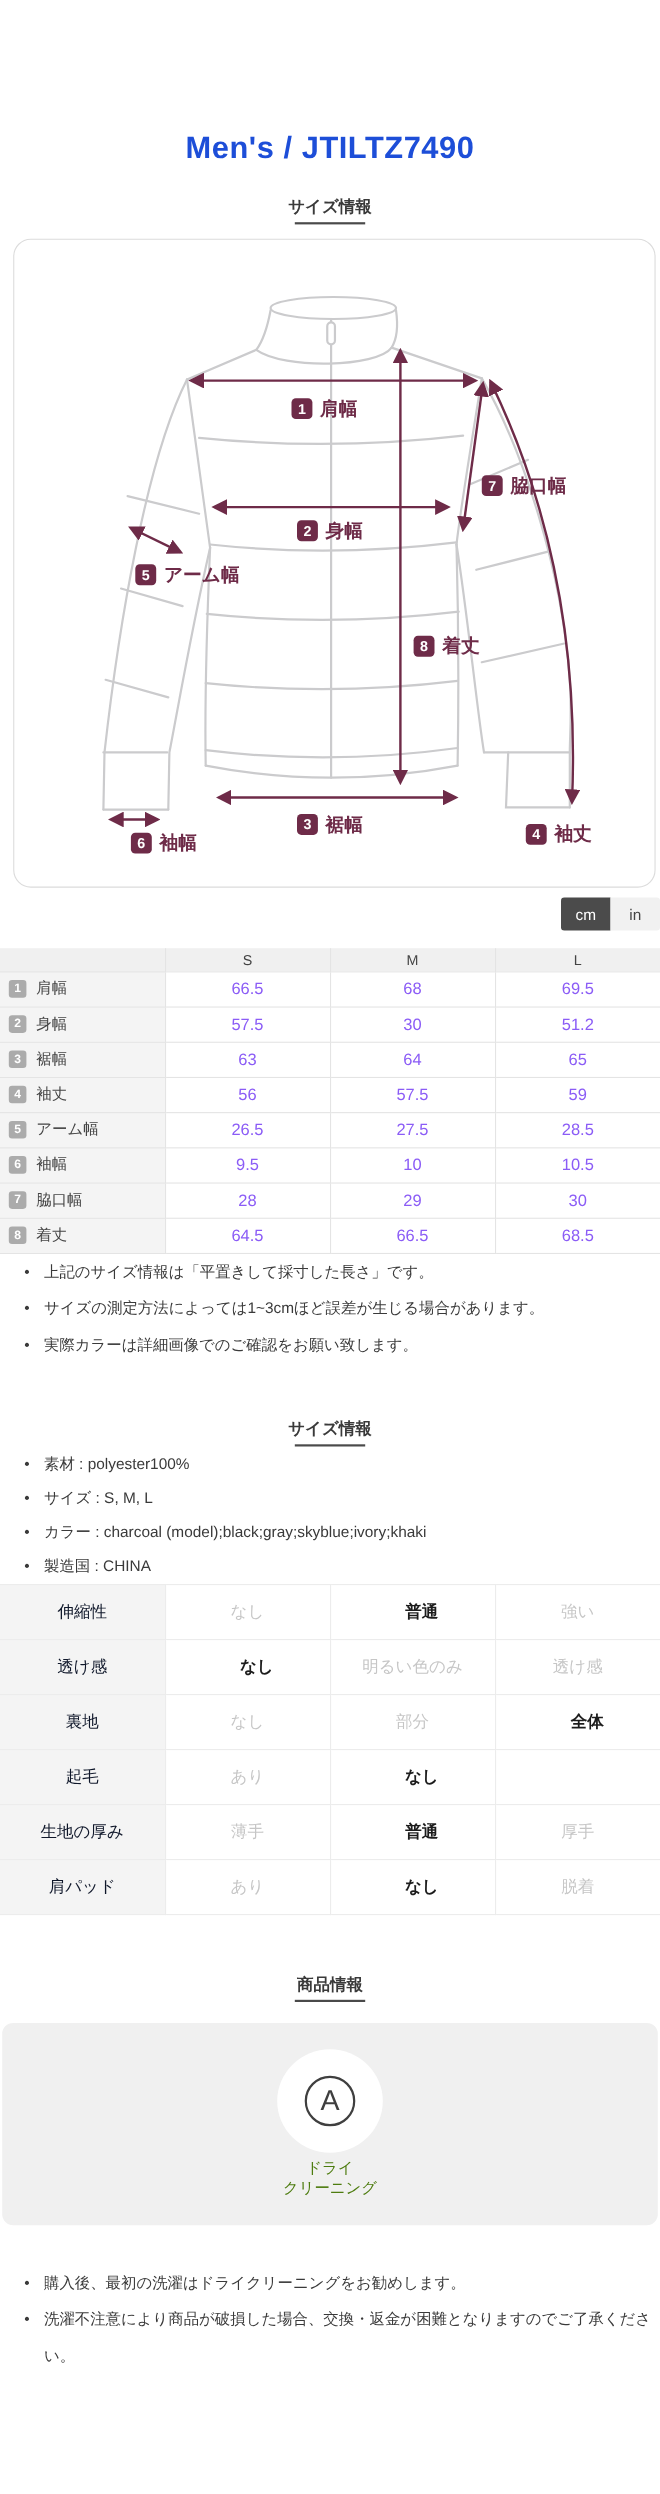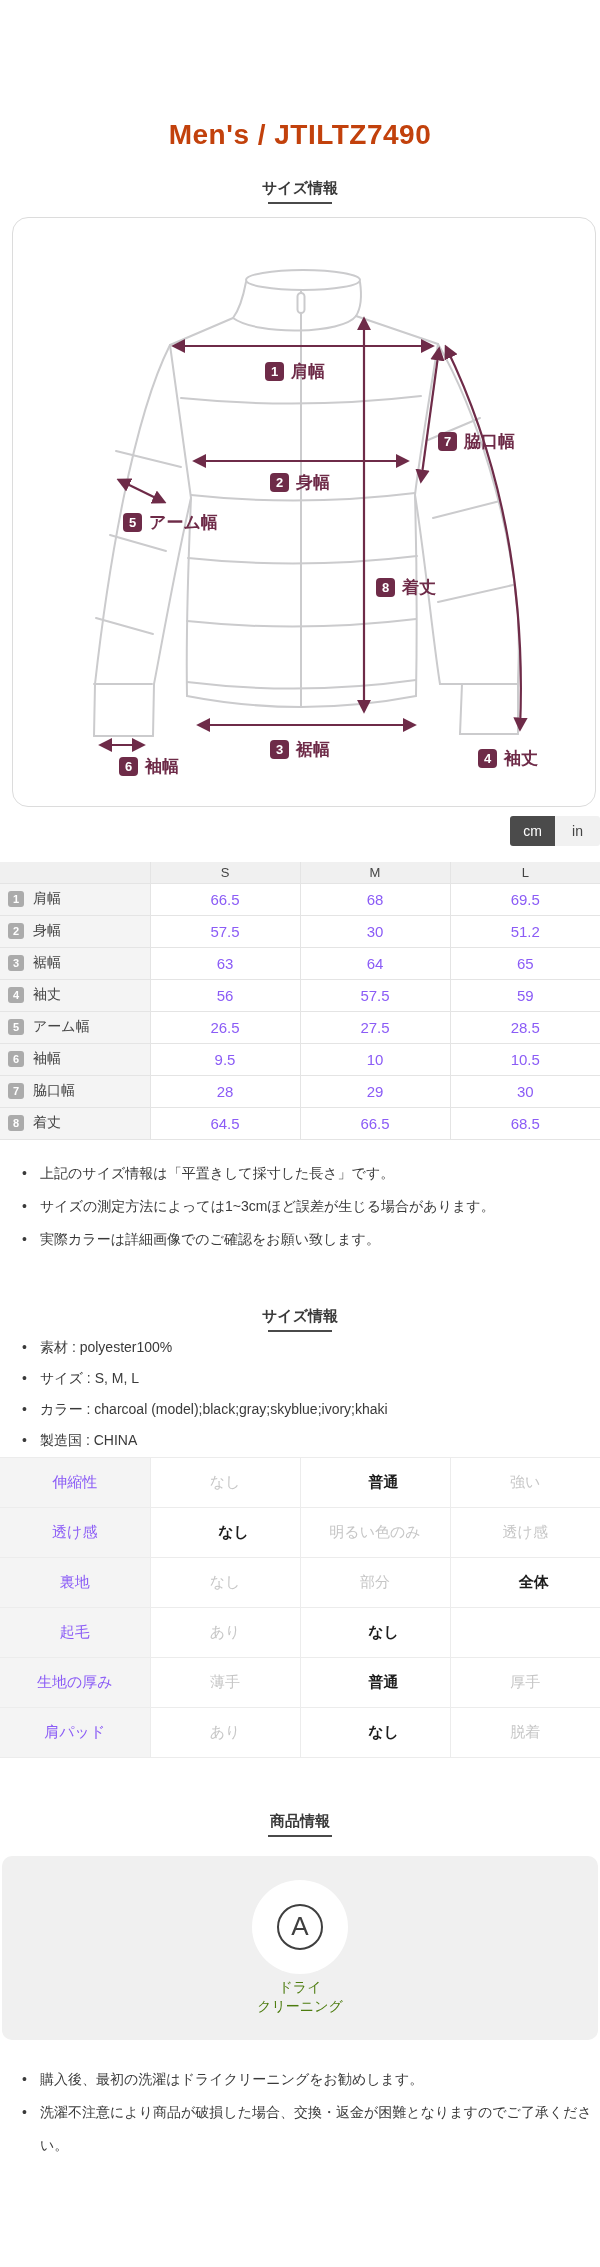--- a/index.html
+++ b/index.html
@@ -1,21 +1,21 @@
 <!DOCTYPE html>
 <html><head>
 <meta charset="utf-8">
 <style>
   * { margin:0; padding:0; box-sizing:border-box; }
   html,body { background:#fff; }
   body { font-family:"Liberation Sans","DejaVu Sans",sans-serif; color:#3c3c3c; }
   .page { position:relative; width:600px; height:2267px; margin:0 auto; background:#fff; overflow:hidden; }
 
   
-  .title { padding-top:117px; text-align:center; font-size:28px; line-height:36px; font-weight:bold; color:#c2410c; letter-spacing:0.5px; }
+  .title { padding-top:117px; text-align:center; font-size:28px; line-height:36px; font-weight:bold; color:#1d4ed8; letter-spacing:0.5px; }
 
   
   .sec-head { text-align:center; font-size:15px; font-weight:bold; color:#3a3a3a;text-decoration:underline; }
   .sec-head span { display:inline-block; position:relative; padding:0 2px 6px; }
   .sec-head span::after { content:""; position:absolute; left:50%; transform:translateX(-50%); bottom:0; width:64px; height:2px; background:#4a4a4a; }
   .sec-head.h1 { margin-top:26px; }
   .sec-head.h2 { margin-top:51px; }
   .sec-head.h3 { margin-top:54px; }
 
   
@@ -42,30 +42,30 @@
   .size-table tbody th { height:32px; background:#f4f4f4; font-weight:normal; text-align:left; border-left:none; }
   .size-table tbody td { height:32px; background:#fff; font-size:15px; color:#8b5cf6; text-align:center; }
   .size-table tbody td:last-child { border-right:none; }
   .rlabel { display:flex; align-items:center; gap:9px; padding-left:8px; font-size:14px; color:#444; }
   .rnum { display:inline-flex; width:16px; height:16px; border-radius:3px; background:#ababab; color:#fff; font-size:11px; font-weight:bold; align-items:center; justify-content:center; flex:none; }
 
   
   .notes { list-style:none; margin:0 8px 0 20px; }
   .notes li { position:relative; padding-left:20px; font-size:14px; color:#3a3a3a; line-height:33px; }
   .notes li::before { content:"\2022"; position:absolute; left:2px; color:#3a3a3a; }
-  .notes.n1 { margin-top:17px; }
+  .notes.n1 { }
   .notes.n2 { margin-top:0; }
   .notes.n2 li { line-height:31px; }
-  .notes.n3 { margin-top:23px; }
+  .notes.n3 { margin-top:36px; }
 
   
   .attr-table { margin-top:1px; width:600px; border-collapse:collapse; table-layout:fixed; }
   .attr-table col { width:150px; }
   .attr-table th, .attr-table td { border:1px solid #ececec; height:50px; }
-  .attr-table th { background:#f4f4f4; font-size:15px; font-weight:normal; color:#8b5cf6; text-align:center; border-left:none; }
+  .attr-table th { background:#f4f4f4; font-size:15px; font-weight:normal; color:#0f172a; text-align:center; border-left:none; }
   .attr-table td { background:#fff; font-size:15px; color:#c6c6c6; text-align:center; }
   .attr-table td:last-child { border-right:none; }
   .attr-table td.on { color:#1c1c1c; font-weight:bold;padding-left:17px; }
 
   
   .care-box { margin:19px 2px 0; height:184px; background:#f0f0f0; border-radius:10px; display:flex; flex-direction:column; align-items:center; }
   .care-ellipse { margin-top:24px; width:96px; height:94px; background:#fff; border-radius:50%; display:flex; align-items:center; justify-content:center; }
   .care-circle { width:46px; height:46px; border:2px solid #3f3f3f; border-radius:50%; display:flex; align-items:center; justify-content:center; font-size:26px; color:#3f3f3f; }
   .care-label { margin-top:4px; text-align:center; font-size:14px; color:#4d7c0f; line-height:19px; }
 </style>

